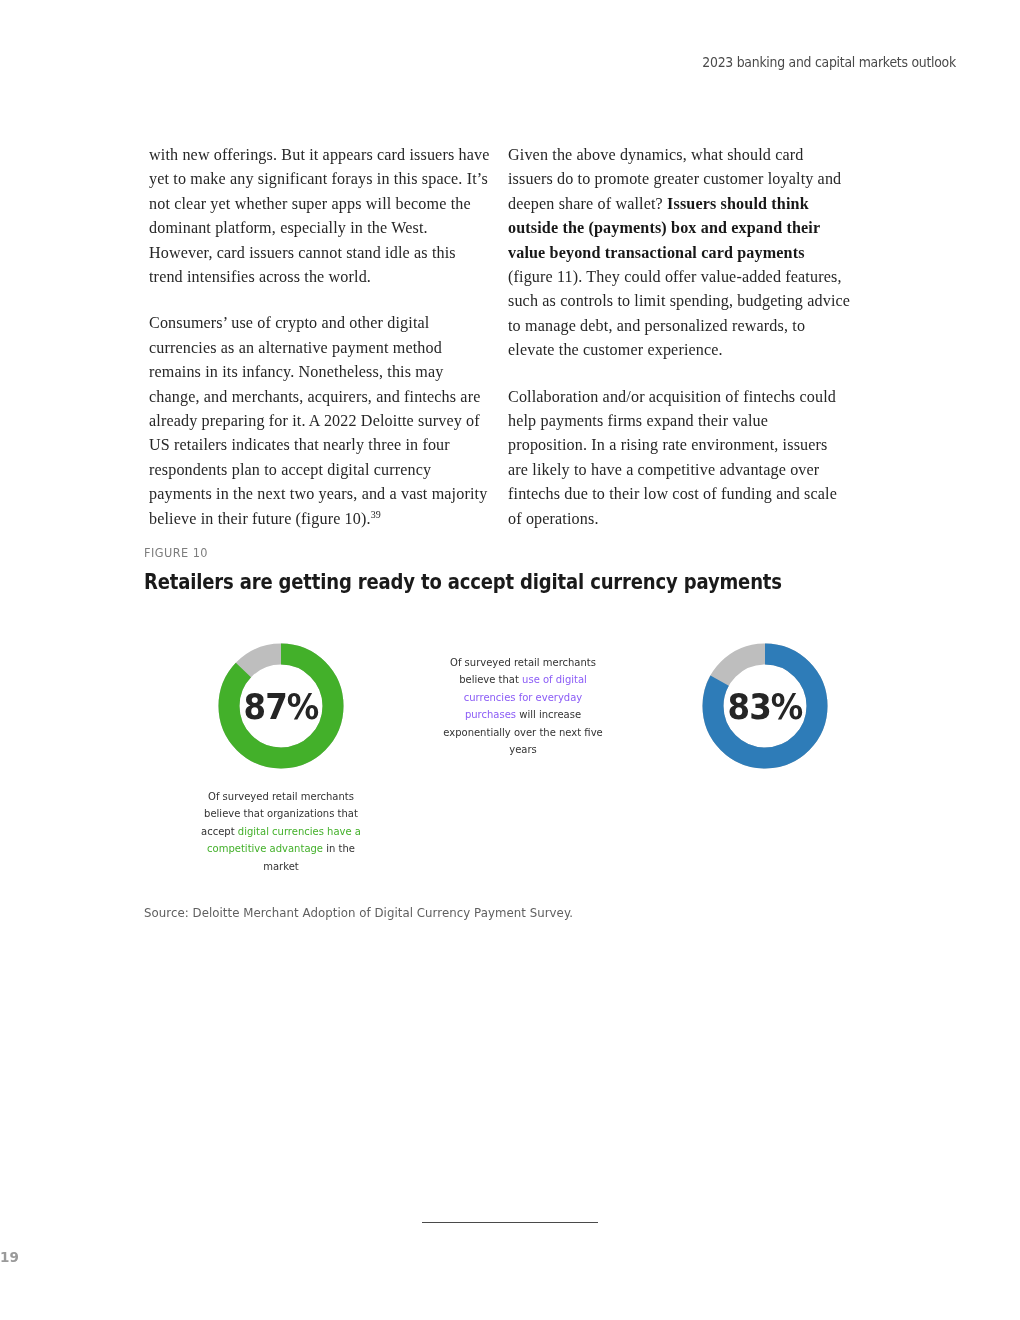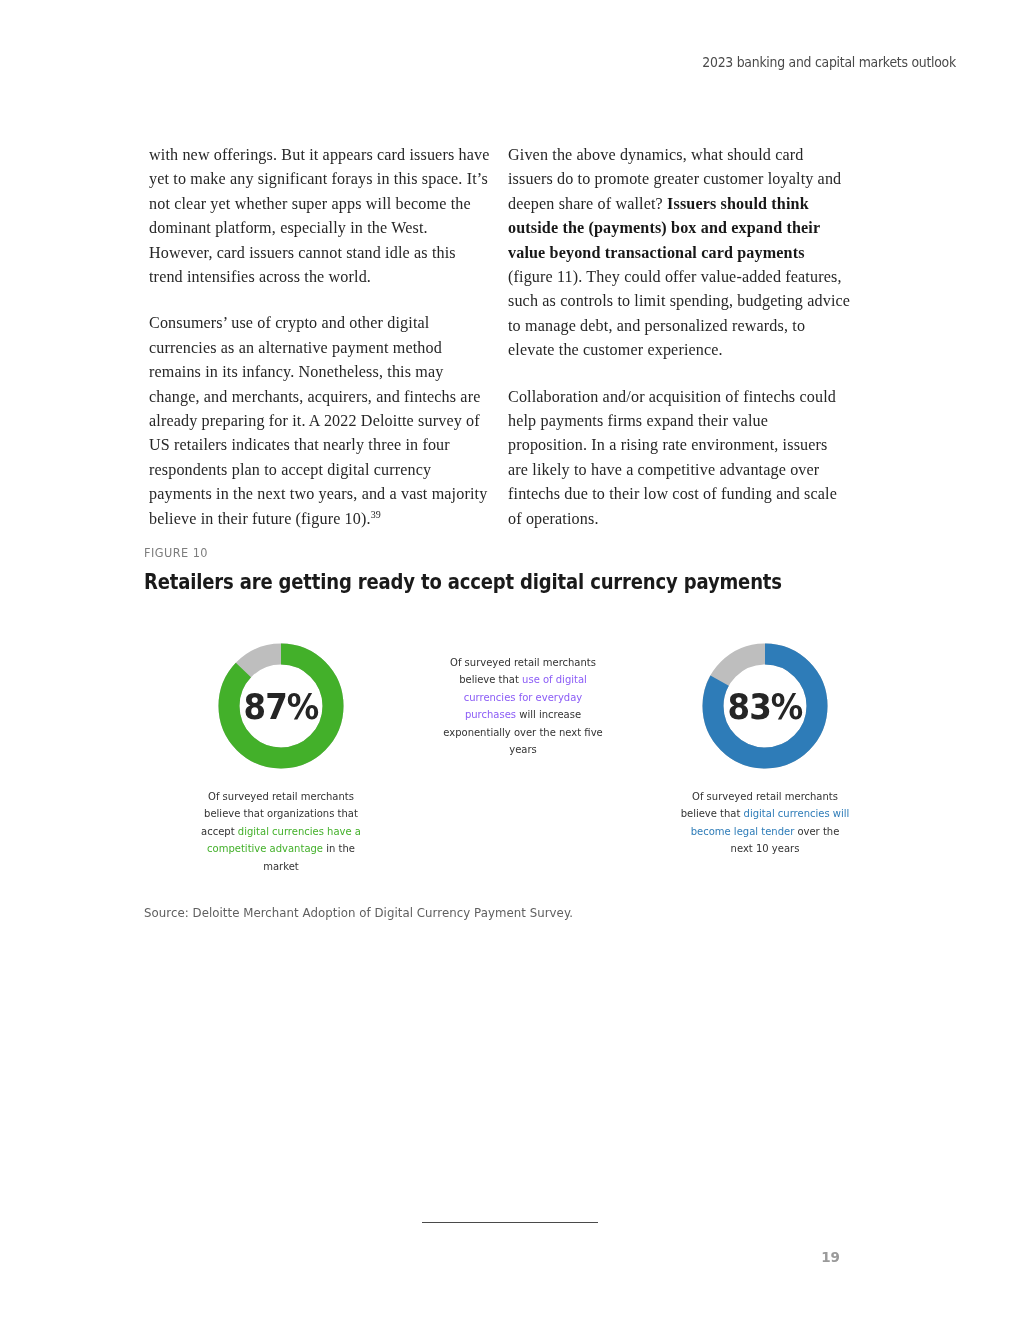--- a/index.html
+++ b/index.html
@@ -157,21 +157,21 @@
     top: 1222px;
     width: 176px;
     height: 1px;
     background: #4a4a4a;
   }
   .page-number {
     position: absolute;
     top: 1249px;
     left: 0;
     width: 840px;
-    text-align: right;
+    text-align: left;
     font-family: "DejaVu Sans", sans-serif;
     font-size: 13.5px;
     font-weight: bold;
     color: #9a9a9a;
   }
 </style>
 </head>
 <body>
 
 <div class="page">
@@ -208,21 +208,20 @@
           <div class="donut-caption"><span>Of surveyed retail merchants believe that </span><span class="hl" style="color: #8b5cf6;">use of digital currencies for everyday purchases</span><span> will increase exponentially over the next five years</span></div>
         </div>
         <div class="donut-cell">
           <div class="donut-wrap">
             <svg viewBox="0 0 134 134">
               <circle cx="67" cy="67" r="52" fill="none" stroke="#bebebe" stroke-width="21"></circle>
               <circle cx="67" cy="67" r="52" fill="none" stroke="#2e7cb8" stroke-width="21" stroke-dasharray="271.18227785787093 55.54335811546758"></circle>
             </svg>
             <div class="donut-value">83%</div>
           </div>
-          <div class="donut-caption"><span>Of surveyed retail merchants believe that </span><span class="hl" style="color: rgb(46, 124, 184);">digital currencies will become legal tender</span><span> over the next 10 years</span></div>
         </div>
       </div>
 
     <div class="source-note">Source: Deloitte Merchant Adoption of Digital Currency Payment Survey.</div>
   </div>
 
   <div class="footer-rule"></div>
   <div class="page-number">19</div>
 
 </div>

